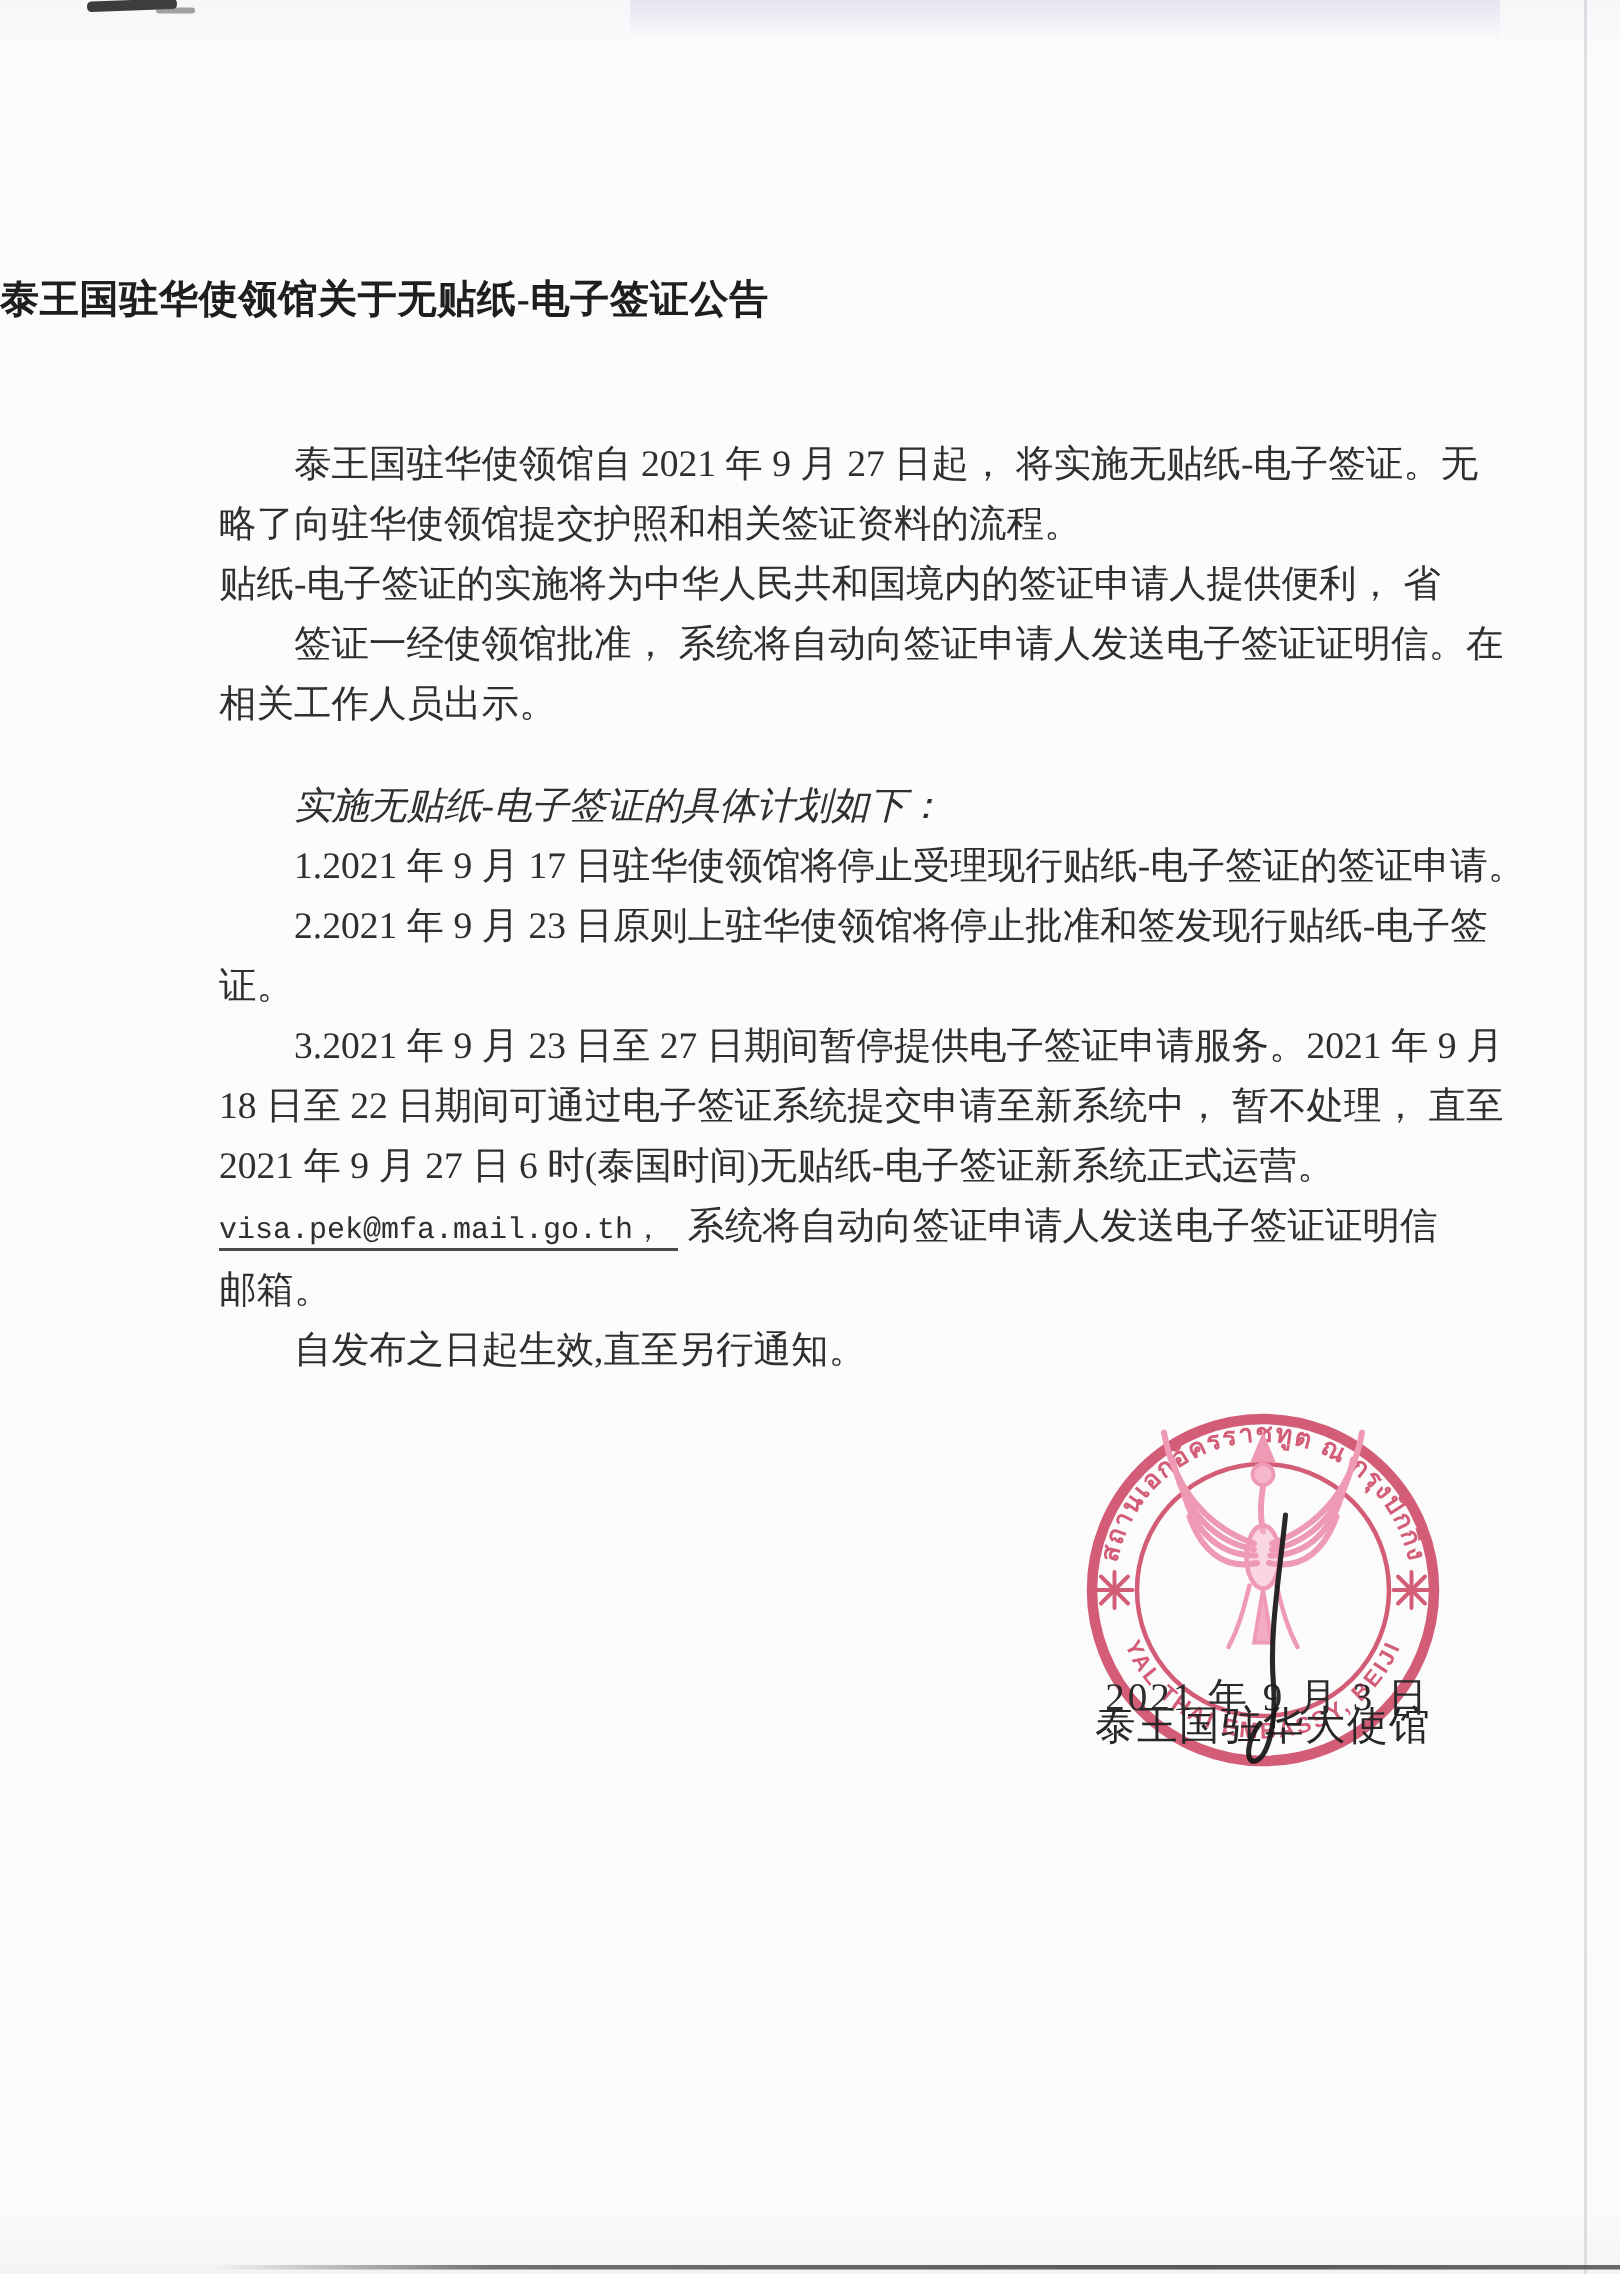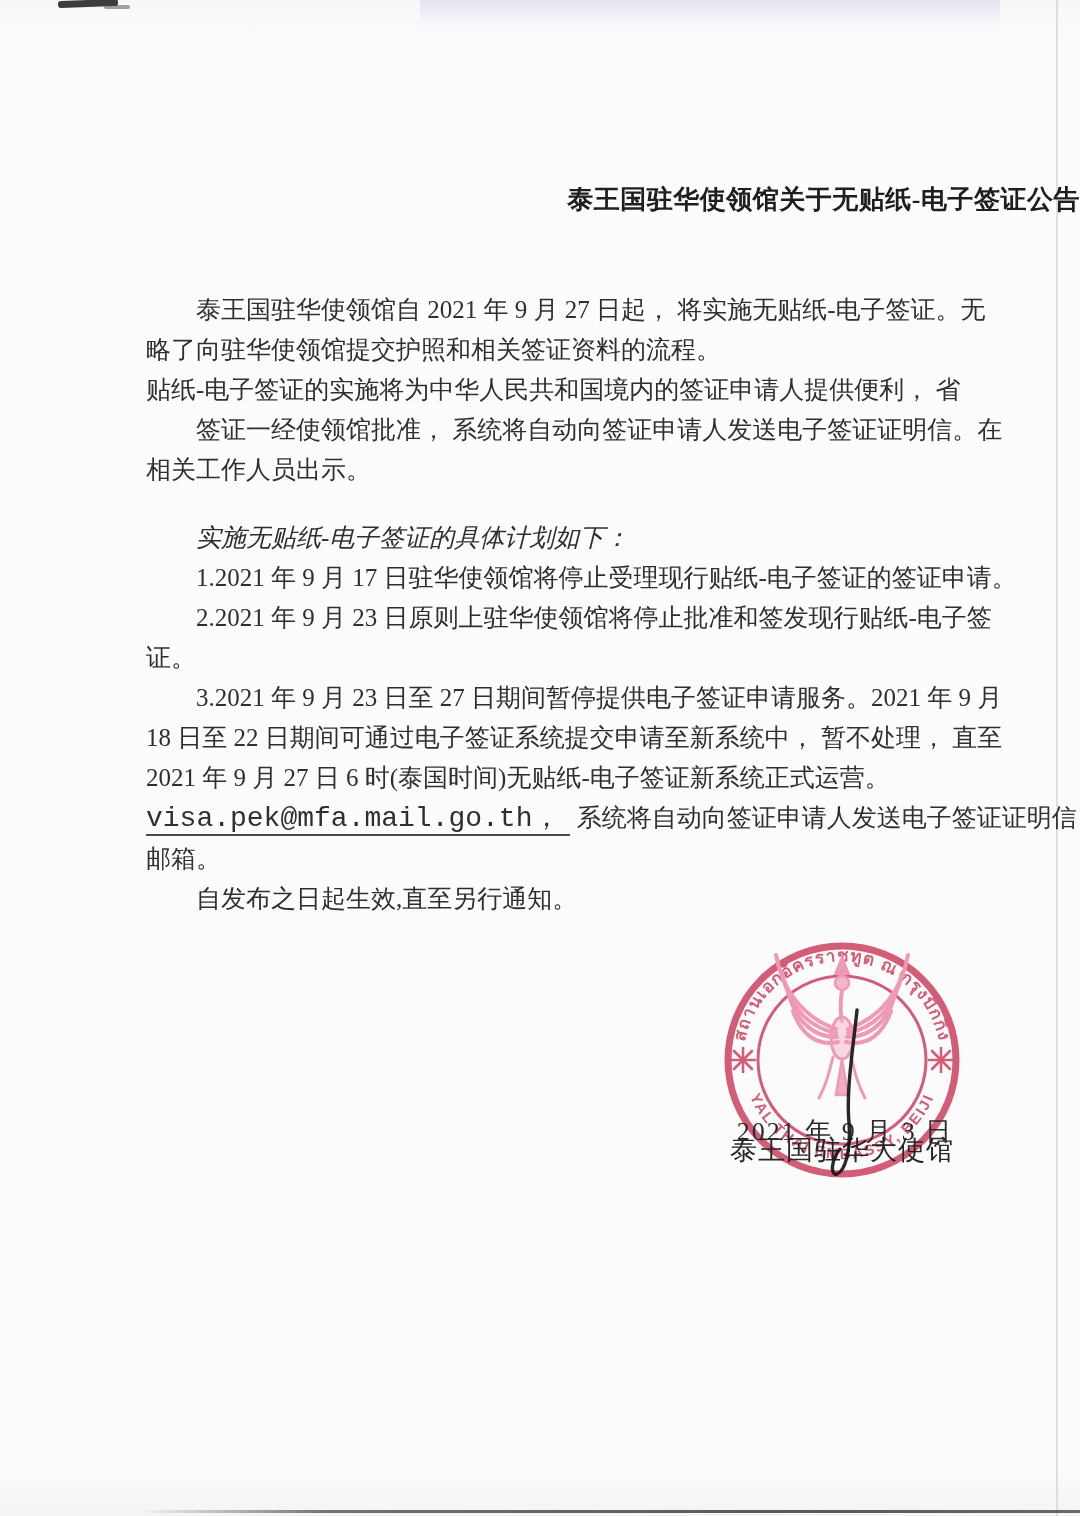--- a/index.html
+++ b/index.html
@@ -31,33 +31,33 @@
     background:#d7d7dc;opacity:.8;
   }
   .edge-bottom{
     position:absolute;left:140px;top:1510px;width:940px;height:3px;
     background:linear-gradient(90deg,rgba(80,80,80,0),#5a5a5a 20%,#3e3e3e 70%,#505050);
     opacity:.85;
   }
   
   .doc-title{
     position:absolute;left:0;top:182px;width:1080px;
-    text-align:right;font-size:26px;font-weight:700;color:#1e1e1e;
+    text-align:left;font-size:26px;font-weight:700;color:#1e1e1e;
     letter-spacing:.5px;
   }
   .body-text{
     position:absolute;left:128px;top:290px;width:845px;
     font-size:25px;line-height:40px;color:#2f2f2f;
   }
   .line{white-space:pre;margin-left:18px;}
   .ind{text-indent:50px;}
   .gap{margin-top:28px;font-style:italic;}
   .email{
     font-family:"Liberation Mono","DejaVu Sans Mono",monospace;
-    font-size:28px;letter-spacing:0;
+    font-size:20px;letter-spacing:0;
     border-bottom:2px solid #4a4a4a;padding-right:10px;
   }
   
   .stamp-svg{position:absolute;left:690px;top:905px;width:310px;height:310px;opacity:.93;}
   .sig-svg{position:absolute;left:690px;top:905px;width:310px;height:310px;z-index:6;}
   .stamp-line1{
     position:absolute;left:842px;top:1132px;transform:translateX(-50%);
     font-size:27px;color:#262626;white-space:pre;z-index:5;letter-spacing:1px;
   }
   .stamp-line2{

